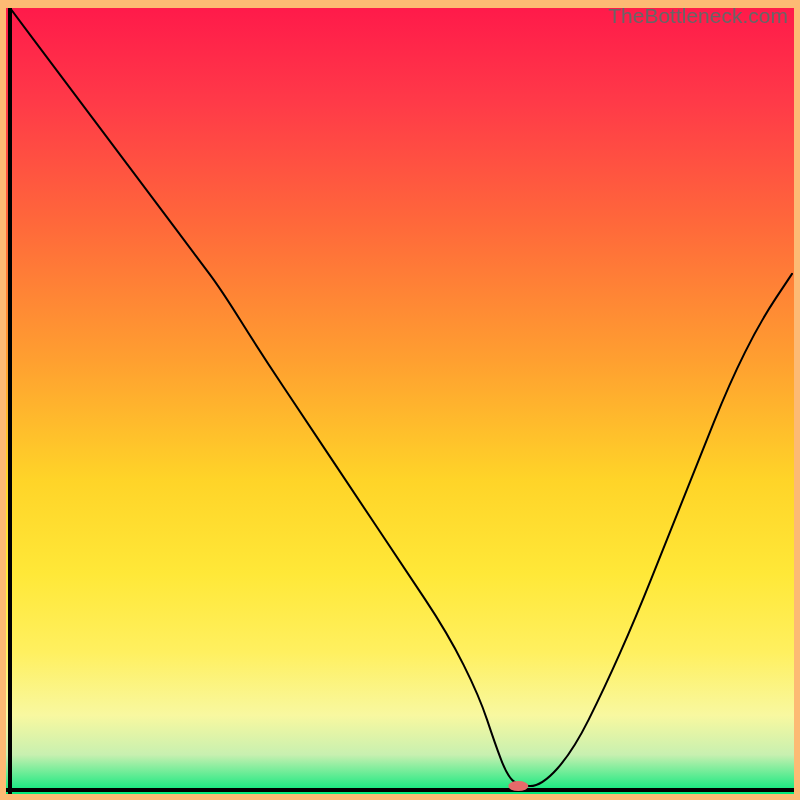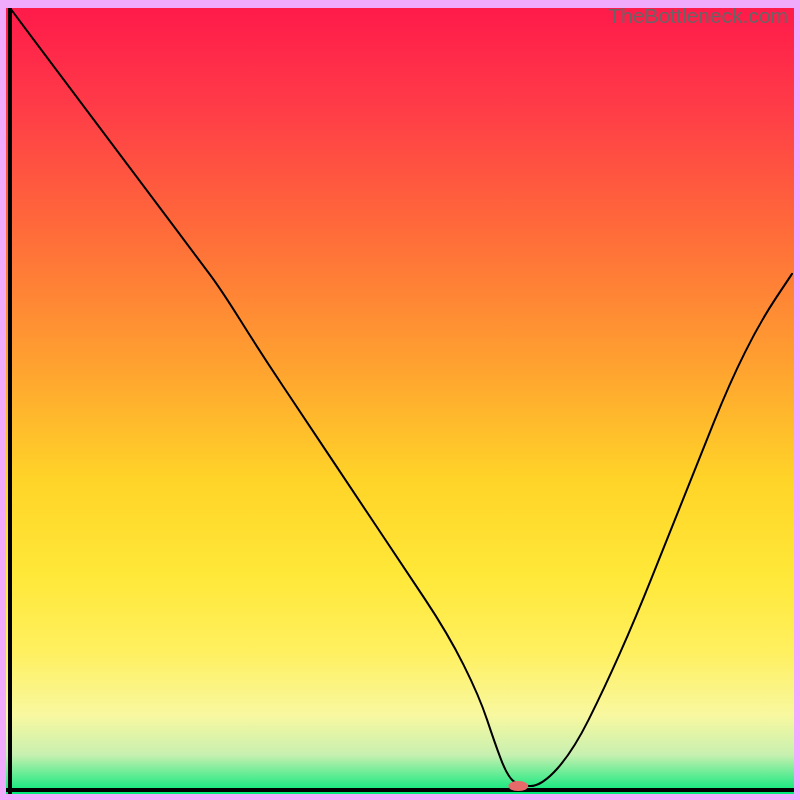--- a/index.html
+++ b/index.html
@@ -1,21 +1,21 @@
 <!DOCTYPE html>
 <html><head>
 <meta charset="utf-8">
 <style>
   * { margin: 0; padding: 0; box-sizing: border-box; }
   html, body { width: 800px; height: 800px; overflow: hidden; }
   .chart-container {
     width: 800px;
     height: 800px;
     position: relative;
-    background: #f0abfc;
+    background: #fdba74;
   }
   .watermark {
     position: absolute;
     top: 4px;
     right: 12px;
     font-family: Arial, Helvetica, sans-serif;
     font-size: 21px;
     color: #666;
     z-index: 10;
     letter-spacing: 0;

